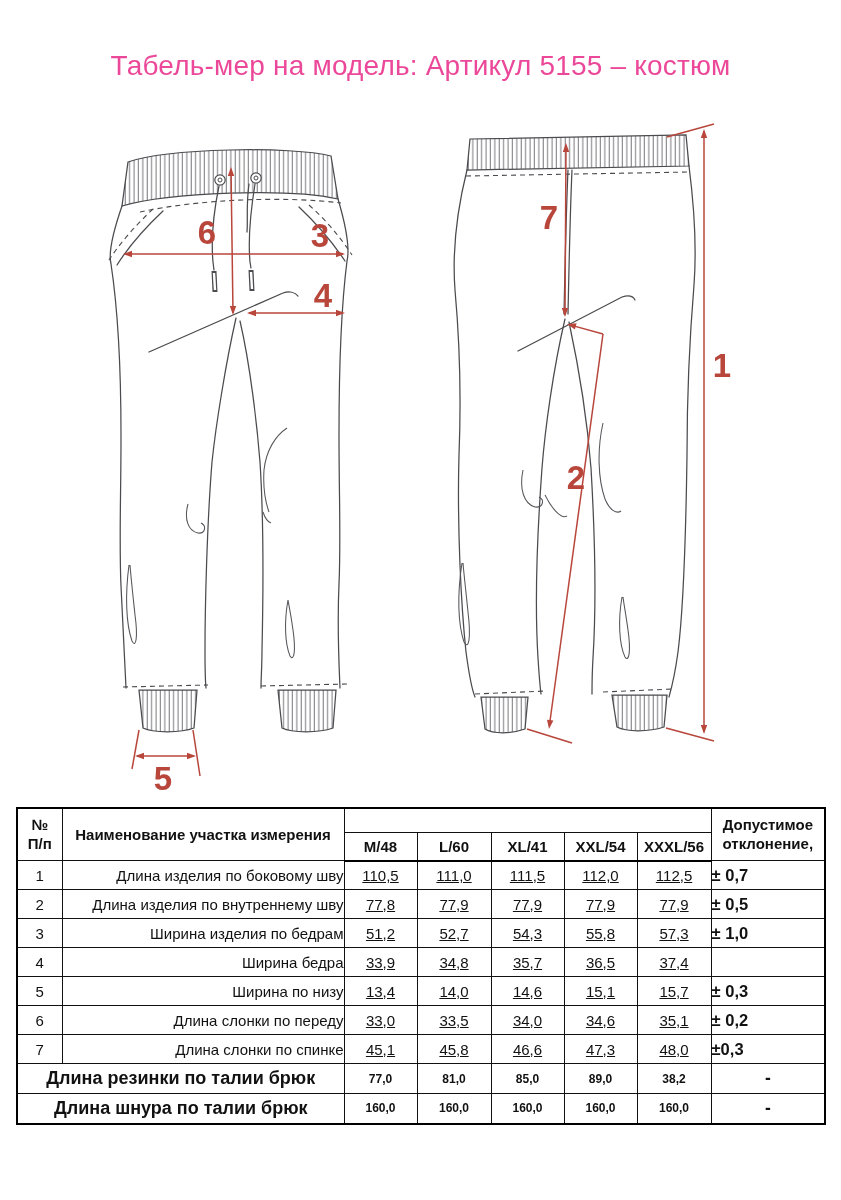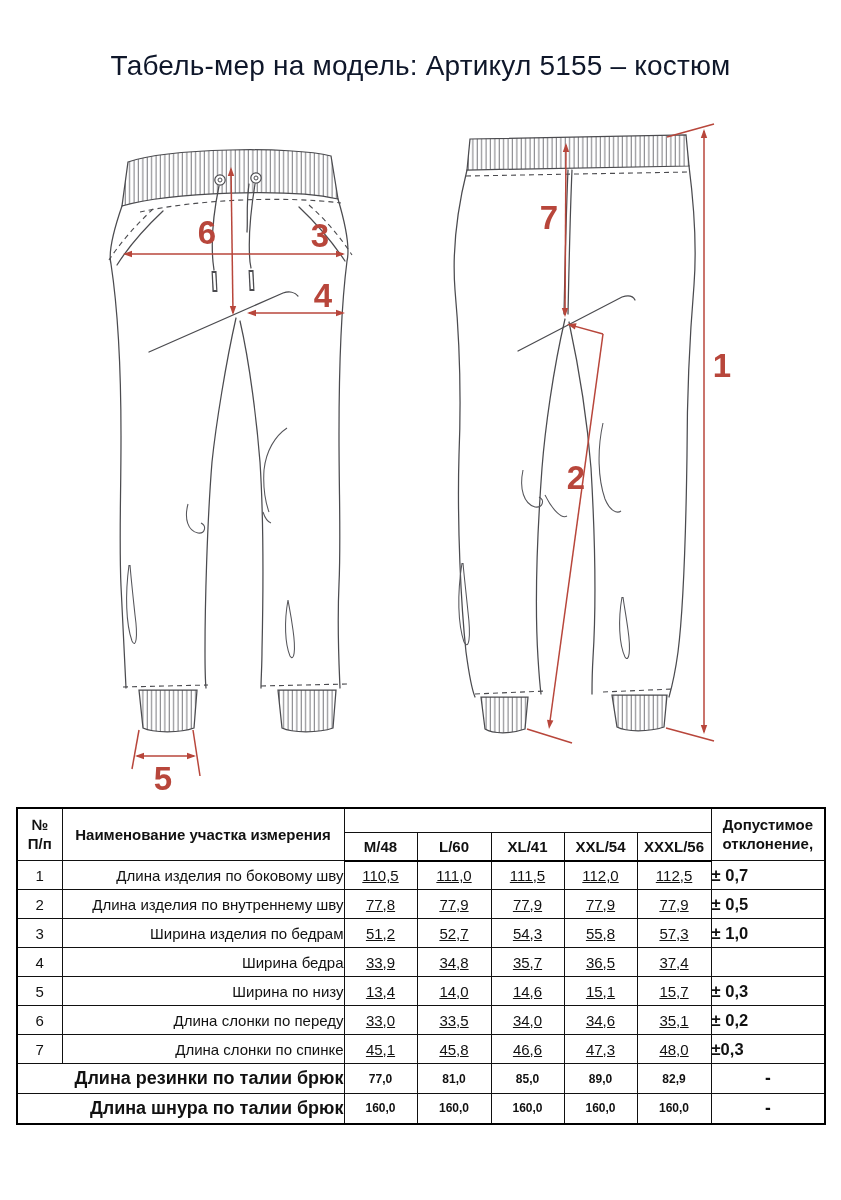--- a/index.html
+++ b/index.html
@@ -2,21 +2,21 @@
 <html><head>
 <meta charset="utf-8">
 <style>
   html,body{margin:0;padding:0;}
   body{
     width:841px;height:1200px;background:#ffffff;position:relative;
     font-family:"Liberation Sans",sans-serif;color:#111;overflow:hidden;
   }
   .page-title{
     position:absolute;top:50px;left:0;width:841px;text-align:center;
-    font-size:28px;color:#0f172a;letter-spacing:.2px;
+    font-size:28px;color:#ec4899;letter-spacing:.2px;
   }
   .figure-svg{position:absolute;top:0;left:0;}
   .figure-svg .garment{stroke:#4b4b4f;stroke-width:1.25;fill:none;stroke-linecap:round;}
   .figure-svg .garment-fill{stroke:#4b4b4f;stroke-width:1.25;fill:url(#rib);}
   .figure-svg .dashed{stroke:#4b4b4f;stroke-width:1.1;fill:none;stroke-dasharray:5,4;}
   .figure-svg .wrinkle{stroke:#55555a;stroke-width:1.05;fill:none;}
   .figure-svg .red{stroke:#b8463b;stroke-width:1.5;fill:none;}
   .figure-svg .redfill{fill:#b8463b;stroke:none;}
   .figure-svg text.mlabel{
     font-family:"Liberation Sans",sans-serif;font-size:33px;font-weight:bold;
@@ -32,21 +32,21 @@
   tr.hrow1{height:24px;}
   tr.hrow2 th{height:27px;border-bottom:2.2px solid #000;}
   th.span2{border-bottom:2.2px solid #000;}
   tbody tr{height:29px;}
   td.num{text-align:center;font-size:15px;}
   td.name{text-align:right;font-size:15px;padding-left:7px;}
   td.val{text-align:center;font-size:15px;text-decoration:underline;}
   td.tol{font-size:16.5px;font-weight:bold;}
   tr.frow{height:30px;}
   tr.frow td{font-weight:bold;}
-  td.fname{text-align:right;font-size:18px;padding-left:4px;}
+  td.fname{text-align:center;font-size:18px;padding-left:4px;}
   td.fval{text-align:center;font-size:12px;}
   td.ftol{text-align:center;font-size:17.5px;}
   .hdr-2line div{line-height:1.25;}
 </style>
 </head>
 <body>
 
 <div class="page-title">Табель-мер на модель: Артикул 5155 – костюм</div>
 
 <svg class="figure-svg" width="841" height="800" viewBox="0 0 841 800" xmlns="http://www.w3.org/2000/svg">
@@ -277,21 +277,21 @@
       <td class="val">47,3</td>
       <td class="val">48,0</td>
       <td class="tol">±0,3</td>
     </tr>
     <tr class="frow">
       <td colspan="2" class="fname">Длина резинки по талии брюк</td>
       <td class="fval">77,0</td>
       <td class="fval">81,0</td>
       <td class="fval">85,0</td>
       <td class="fval">89,0</td>
-      <td class="fval">82,9</td>
+      <td class="fval">38,2</td>
       <td class="ftol">-</td>
     </tr>
     <tr class="frow">
       <td colspan="2" class="fname">Длина шнура по талии брюк</td>
       <td class="fval">160,0</td>
       <td class="fval">160,0</td>
       <td class="fval">160,0</td>
       <td class="fval">160,0</td>
       <td class="fval">160,0</td>
       <td class="ftol">-</td>

